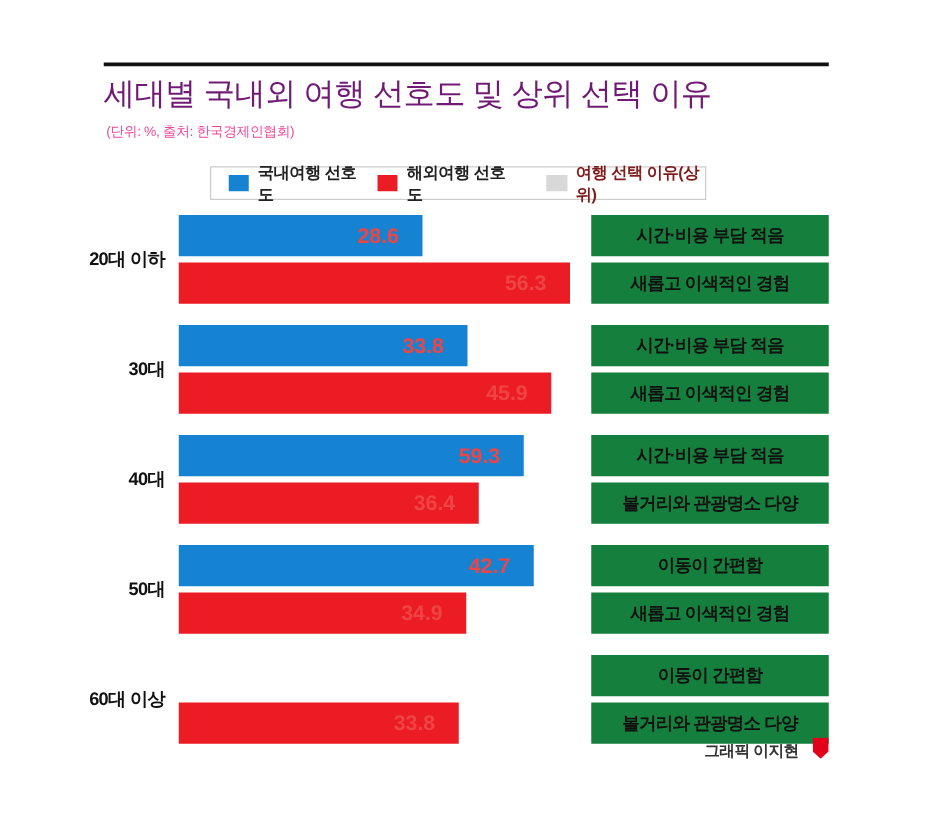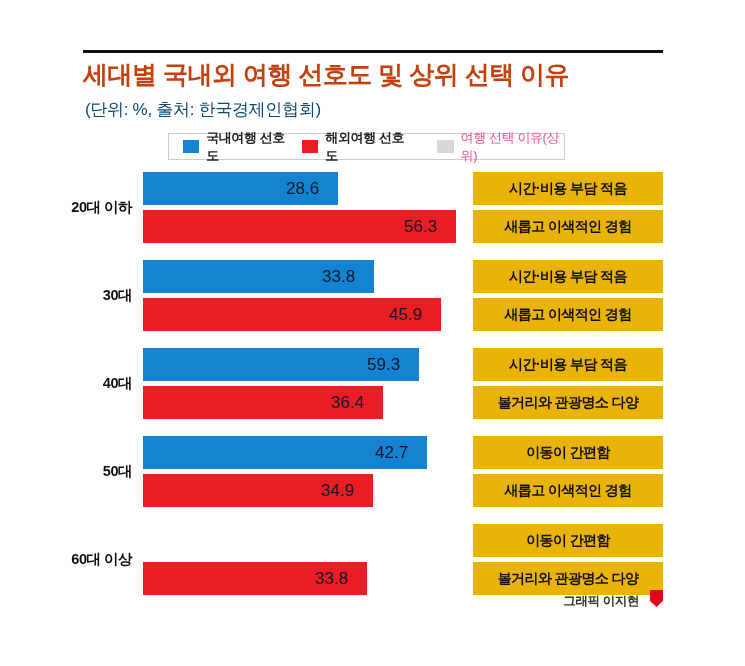--- a/index.html
+++ b/index.html
@@ -25,30 +25,30 @@
     top: 50px;
     width: 580px;
     height: 3px;
     background: #111111;
   }
   .title {
     position: absolute;
     left: 83px;
     top: 58px;
     font-size: 25px;
-    font-weight: bold;
-    color: #c2410c;
+    font-weight: normal;
+    color: #701a75;
     letter-spacing: -0.5px;
   }
   .subtitle {
     position: absolute;
     left: 85px;
     top: 98px;
-    font-size: 17px;
-    color: #0c4a6e;
+    font-size: 11px;
+    color: #ec4899;
     letter-spacing: -0.3px;
   }
   .legend {
     position: absolute;
     left: 168px;
     top: 133px;
     width: 397px;
     height: 27px;
     border: 1px solid #cccccc;
     background: #ffffff;
@@ -67,22 +67,22 @@
     height: 13px;
     margin-right: 7px;
   }
   .legend-label {
     font-size: 13px;
     font-weight: bold;
     color: #222222;
     letter-spacing: -0.4px;
   }
   .legend-label.gray {
-    color: #ec4899;
-    font-weight: normal;
+    color: #7f1d1d;
+    font-weight: bold;
   }
   .chart {
     position: absolute;
     left: 0;
     top: 168px;
     width: 745px;
   }
   .group {
     position: relative;
     height: 88px;
@@ -112,30 +112,30 @@
     height: 33px;
   }
   .bar.blue { background: #1583d1; }
   .bar.red  { background: #ec1c24; }
   .bar-value {
     position: absolute;
     top: 0;
     height: 33px;
     line-height: 33px;
     font-size: 17px;
-    font-weight: normal;
-    color: #0f172a;
+    font-weight: bold;
+    color: #ef4444;
   }
   .reason {
     position: absolute;
     left: 473px;
     width: 190px;
     height: 33px;
     line-height: 33px;
-    background: #eab308;
+    background: #15803d;
     color: #111111;
     font-size: 14px;
     font-weight: bold;
     text-align: center;
     letter-spacing: -0.6px;
     box-sizing: border-box;
   }
   .reason.blue-row { top: 4px; }
   .reason.red-row  { top: 42px; }
   .credit {

